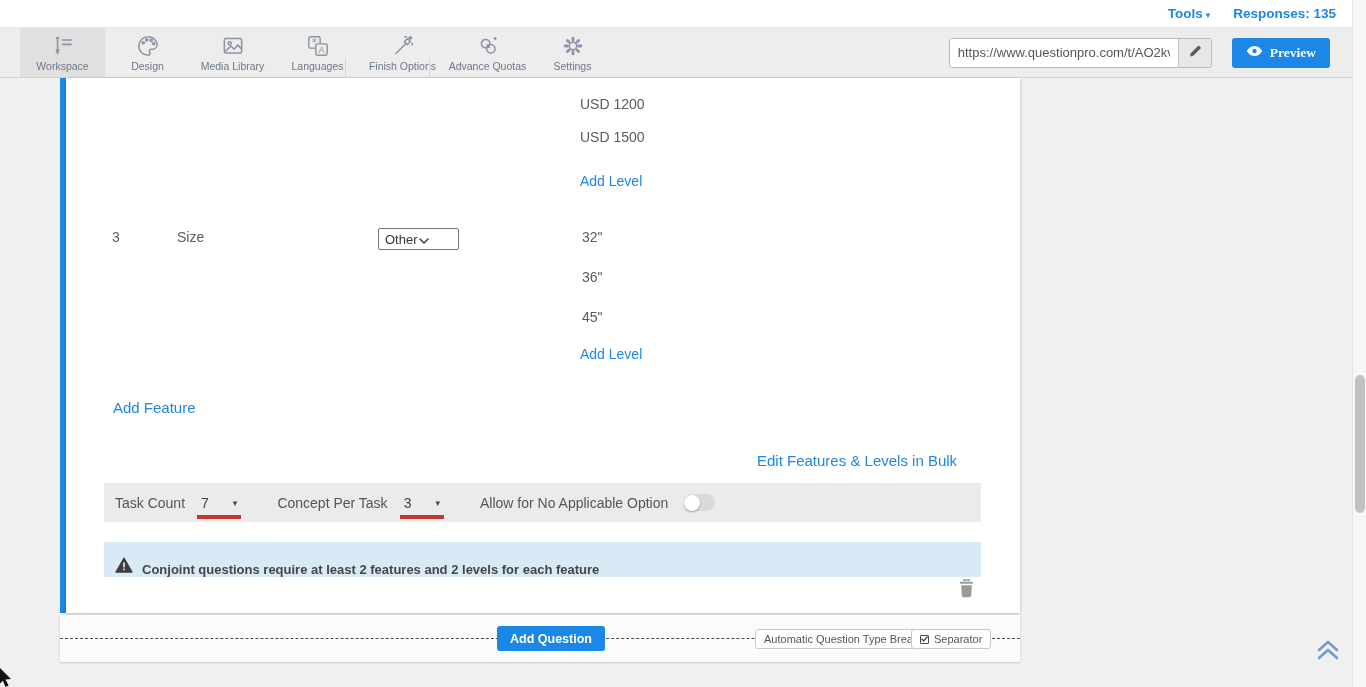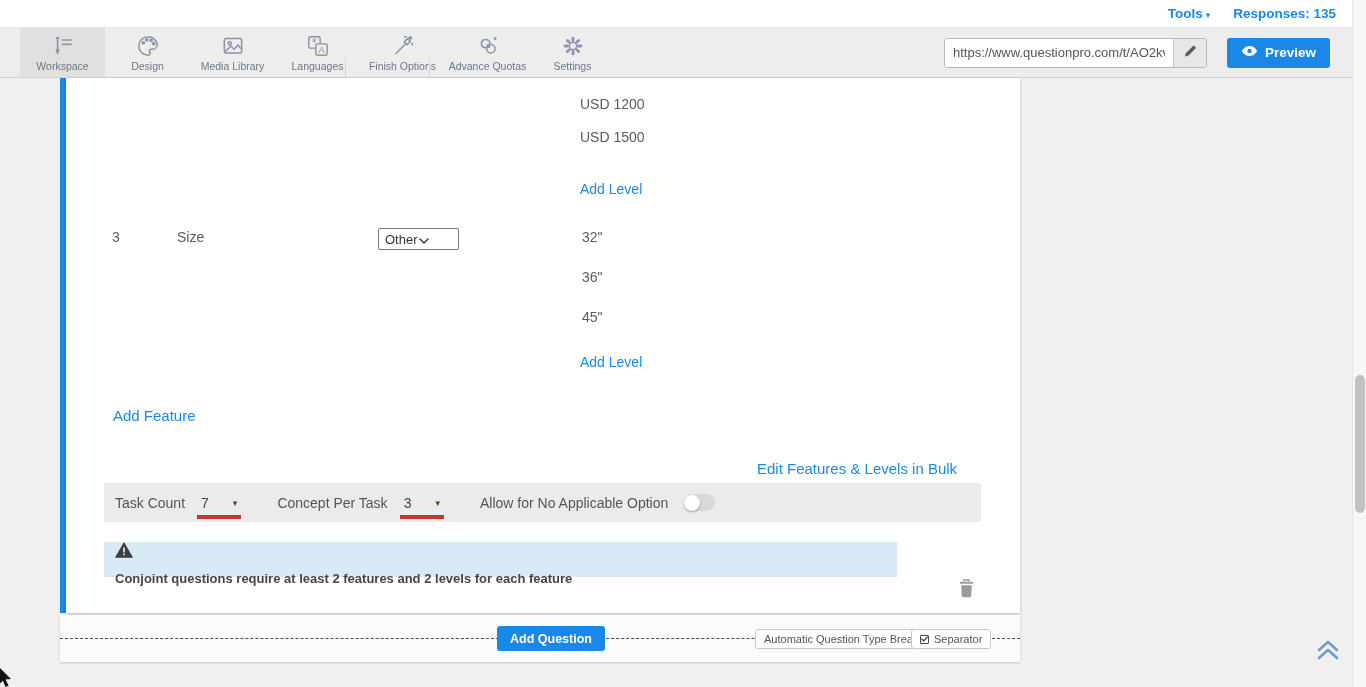--- a/index.html
+++ b/index.html
@@ -33,28 +33,28 @@
   .tb-right { margin-left:auto; display:flex; align-items:center; gap:20px; padding-right:36px; }
   .url-group { display:flex; align-items:stretch; height:30px; border:1px solid #b9b9b9;
                border-radius:3px; overflow:hidden; background:#fff; }
   .url-input { width:228px; border:none; outline:none; font-size:13px; color:#555;
                padding:0 8px; font-family:"Liberation Sans",sans-serif; background:#fff; }
   .url-edit { width:33px; background:#e7e7e7; border-left:1px solid #c4c4c4;
               display:flex; align-items:center; justify-content:center; cursor:pointer; }
   .preview-btn { height:30px; background:#1b87e6; border:none; border-radius:3px;
                  color:#fff; font-size:13.5px; font-weight:700; padding:0 14px;
                  display:flex; align-items:center; gap:7px; cursor:pointer;
-                 font-family:Liberation Sans, sans-serif; }
+                 font-family:Liberation Serif, serif; }
 
   
   .q-selected-bar { position:absolute; left:60px; top:78px; width:6px; height:535px; background:#1b87e6; }
   .q-card { position:absolute; left:66px; top:78px; width:954px; height:535px; background:#ffffff;
             box-shadow:0 1px 3px rgba(0,0,0,0.22); }
   .lvl-text { position:absolute; font-size:14px; color:#5b5b5b; }
-  .blue-link { position:absolute; font-size:14px; color:#1b87e6; cursor:pointer;margin-top:8px; }
+  .blue-link { position:absolute; font-size:14px; color:#1b87e6; cursor:pointer; }
   .blue-link.lg { font-size:15px; }
   .feat-text { position:absolute; font-size:14px; color:#5b5b5b; }
   .select-box { position:absolute; left:378px; top:228px; width:81px; height:22px;
                 border:1px solid #767676; border-radius:2px; background:#fff;
                 display:flex; align-items:center; padding:0 6px; cursor:pointer; }
   .select-box span { font-size:13px; color:#333; flex:1; }
 
   
   .opt-bar { position:absolute; left:104px; top:483px; width:877px; height:39px;
              background:#ebebeb; display:flex; align-items:center; padding:0 11px; }
@@ -64,22 +64,22 @@
   .opt-val { font-size:14px; color:#444; }
   .opt-caret { font-size:9px; color:#444; }
   .red-underline { position:absolute; left:0; right:0; bottom:-8px; height:3.5px; background:#c1392e; }
   .opt-gap { margin-left:36px; }
   .toggle { margin-left:16px; width:31px; height:17px; background:#d9d9d9; border-radius:9px;
             position:relative; cursor:pointer; flex:none; }
   .toggle .knob { position:absolute; left:0px; top:0.5px; width:16px; height:16px; background:#fff;
                   border-radius:50%; box-shadow:0 1px 2px rgba(0,0,0,0.35); }
 
   
-  .warn-bar { position:absolute; left:104px; top:542px; width:793px; height:35px;
-              background:#d8eaf6; display:flex; align-items:flex-start; gap:9px; padding:0 11px;flex-direction:column; }
+  .warn-bar { position:absolute; left:104px; top:542px; width:877px; height:35px;
+              background:#d8eaf6; display:flex; align-items:flex-end; gap:9px; padding:0 11px; }
   .warn-text { font-size:13px; font-weight:700; color:#454545; }
 
   .trash-btn { position:absolute; left:958px; top:579px; width:20px; height:20px; cursor:pointer; }
 
   
   .add-strip { position:absolute; left:60px; top:615px; width:960px; height:47px;
                background:#fbfbfb; box-shadow:0 1px 2px rgba(0,0,0,0.18); }
   .dash-line { position:absolute; left:0px; top:23px; width:960px; height:0;
                border-top:1.5px dashed #4a4a4a; }
   .addq-btn { position:absolute; left:437px; top:11px; height:25px; background:#1b87e6;

